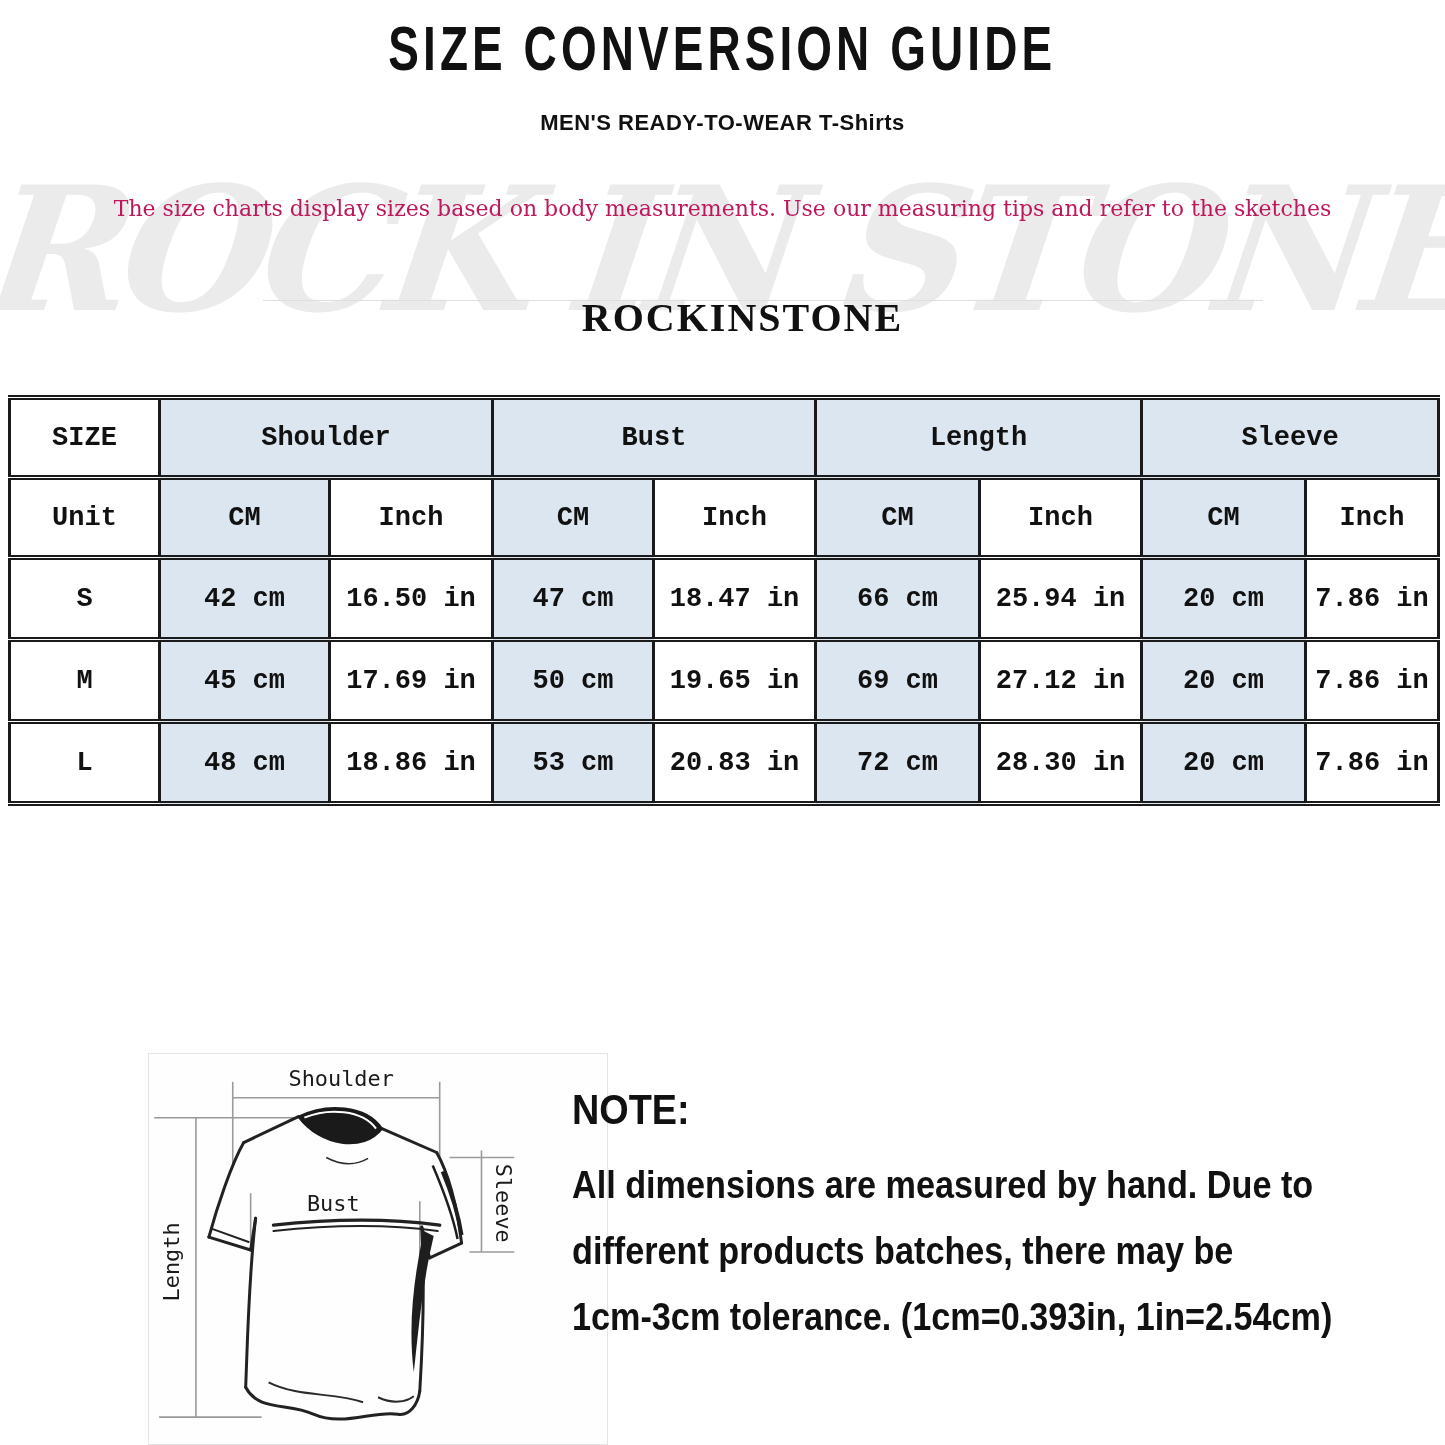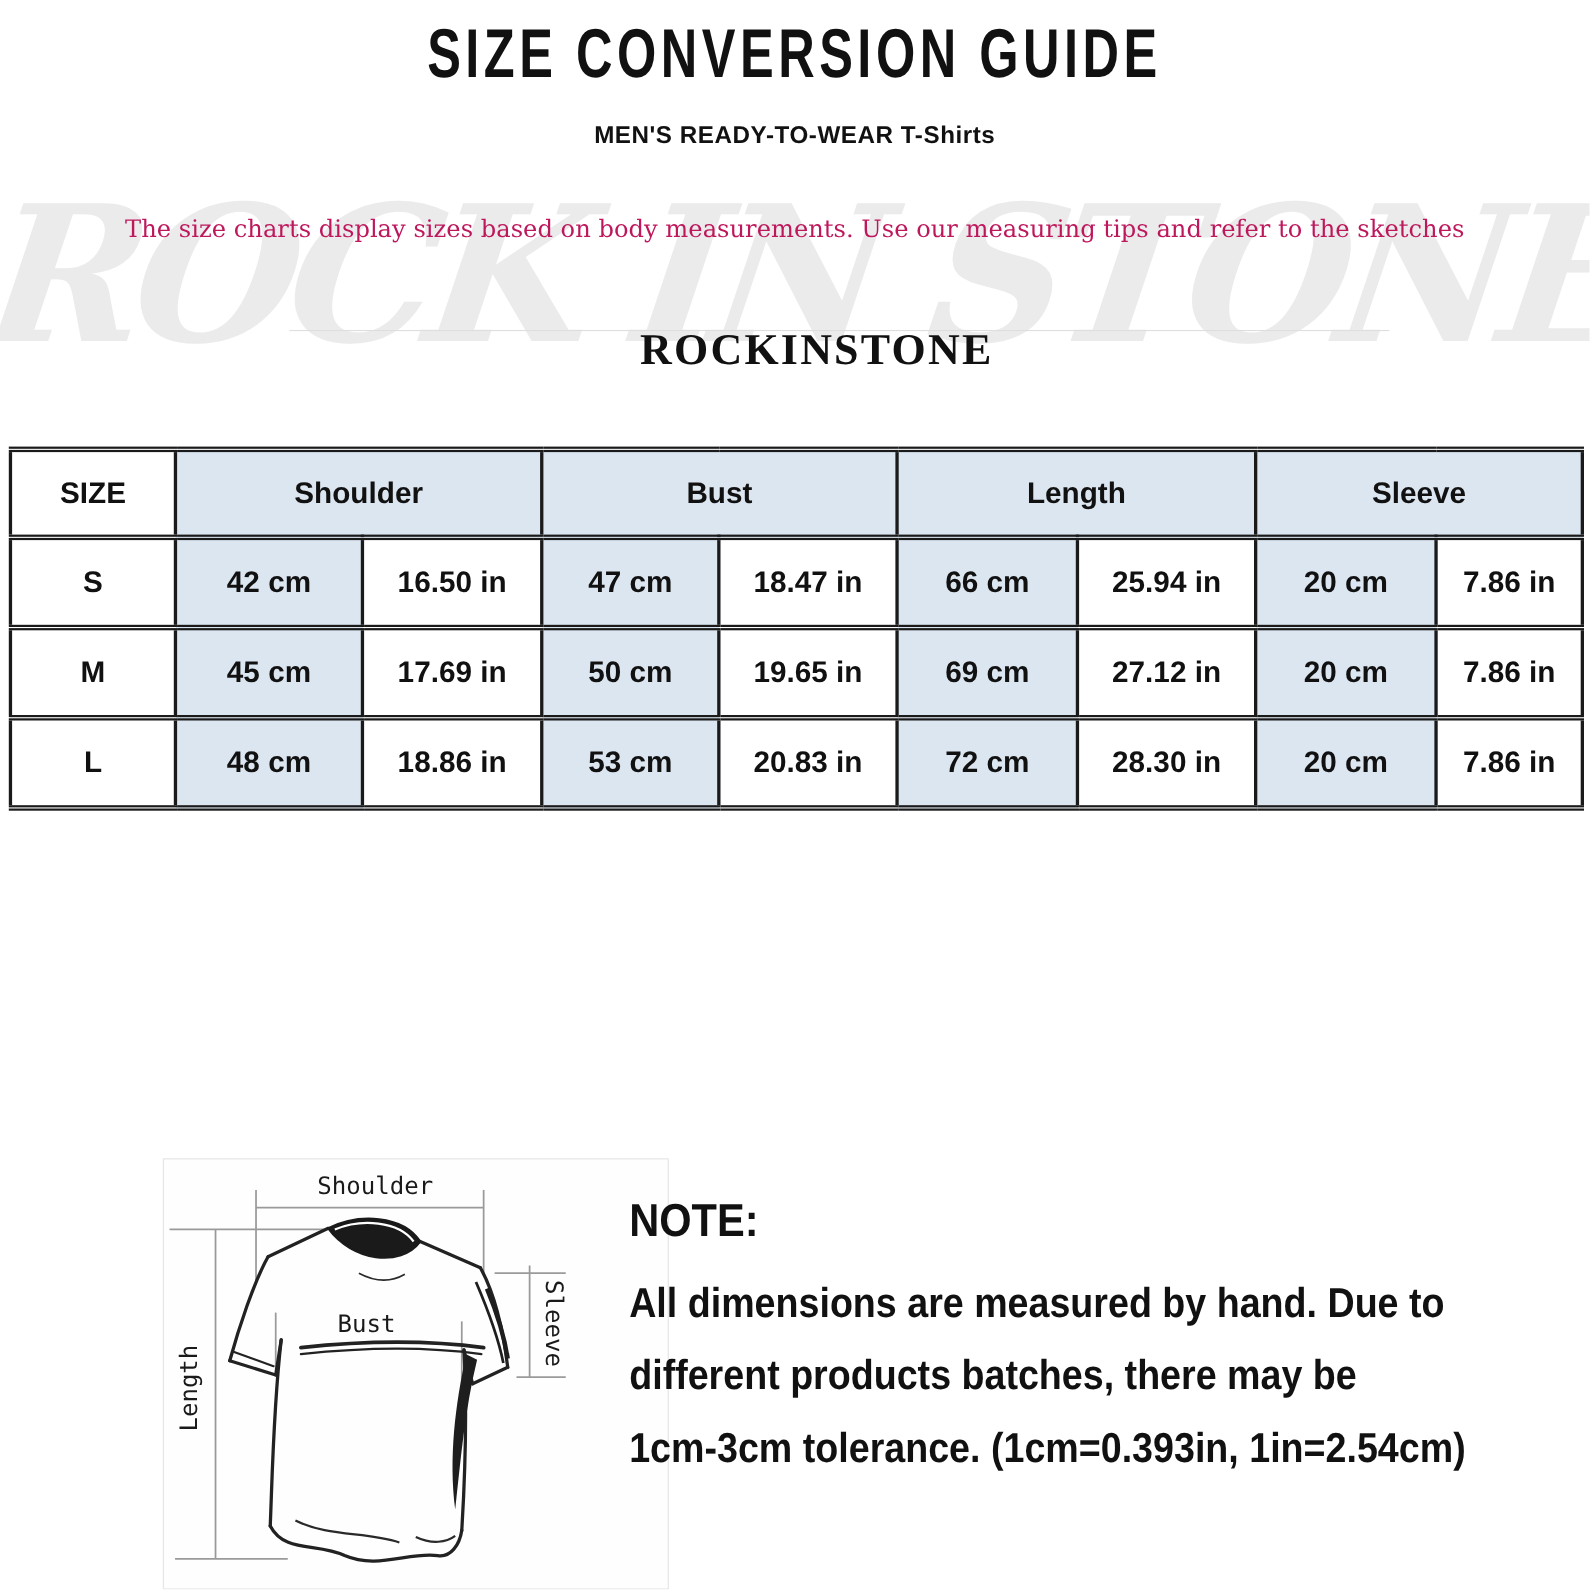--- a/index.html
+++ b/index.html
@@ -60,26 +60,27 @@
     font-family: "Liberation Serif", serif;
     font-weight: 700;
     font-size: 40px;
     letter-spacing: 2px;
     margin-left: 40px;
   }
 
   
   .size-table {
     position: absolute;
-    top: 406px; left: 8px;
+    top: 395px; left: 8px;
     width: 1429px;
     z-index: 1;
     border-collapse: collapse;
     table-layout: fixed;
     background: #fff;
+    font-family: Liberation Mono, monospace;
   }
   .size-table th, .size-table td {
     border-left: 3px solid var(--border, #1a1a1a);
     border-right: 3px solid var(--border, #1a1a1a);
     border-top: 5px double var(--border, #1a1a1a);
     border-bottom: 5px double var(--border, #1a1a1a);
     text-align: center;
     vertical-align: middle;
     font-weight: 700;
     font-size: 27px;
@@ -145,20 +146,31 @@
       <col style="width:164px">
       <col style="width:133px">
   </colgroup>
   <thead>
     <tr>
       <th>SIZE</th>
       <th class="blue" colspan="2">Shoulder</th>
       <th class="blue" colspan="2">Bust</th>
       <th class="blue" colspan="2">Length</th>
       <th class="blue" colspan="2">Sleeve</th>
+    </tr>
+    <tr>
+      <th>Unit</th>
+      <th class="blue">CM</th>
+      <th>Inch</th>
+      <th class="blue">CM</th>
+      <th>Inch</th>
+      <th class="blue">CM</th>
+      <th>Inch</th>
+      <th class="blue">CM</th>
+      <th>Inch</th>
     </tr>
   </thead>
   <tbody>
     <tr>
       <td>S</td>
       <td class="blue">42 cm</td>
       <td>16.50 in</td>
       <td class="blue">47 cm</td>
       <td>18.47 in</td>
       <td class="blue">66 cm</td>

